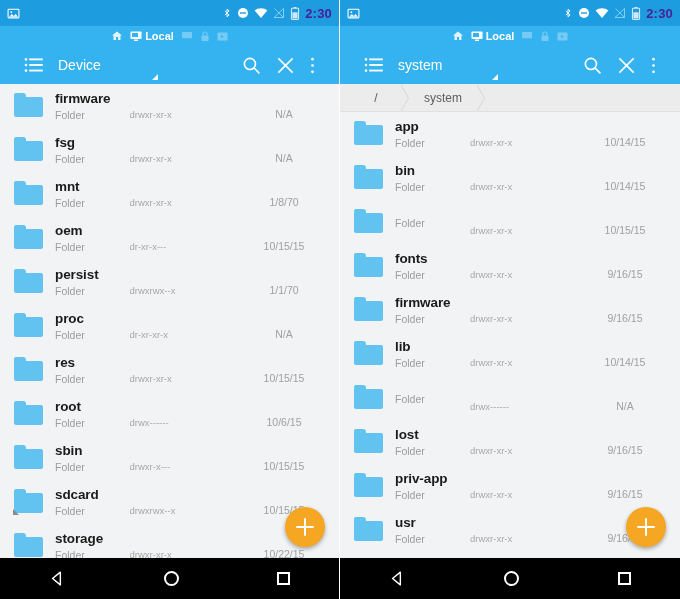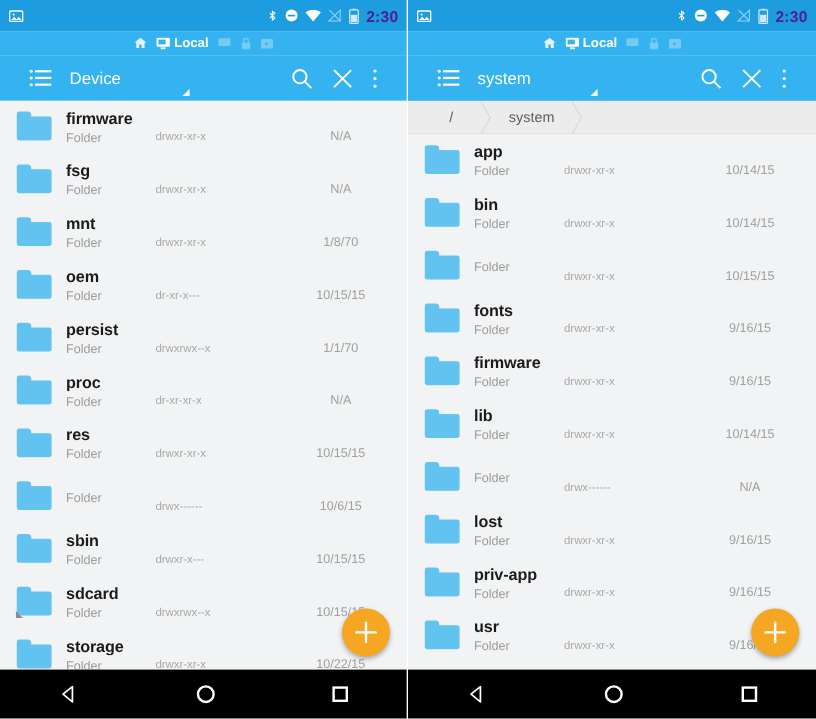--- a/index.html
+++ b/index.html
@@ -306,20 +306,21 @@
             <div class="fsub">Folder</div>
           </div>
           <div class="perm">drwxr-xr-x</div>
           <div class="date">10/15/15</div>
         </div>
         <div class="row">
           <div class="ico-wrap">
             <div class="folder"></div>
           </div>
           <div class="names">
+            <div class="fname">root</div>
             <div class="fsub">Folder</div>
           </div>
           <div class="perm">drwx------</div>
           <div class="date">10/6/15</div>
         </div>
         <div class="row">
           <div class="ico-wrap">
             <div class="folder"></div>
           </div>
           <div class="names">

